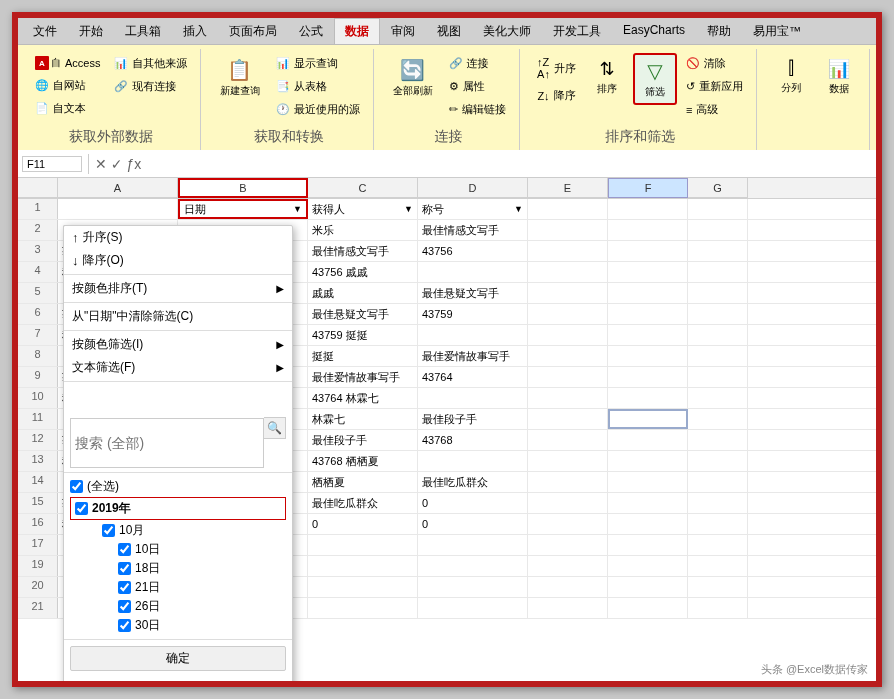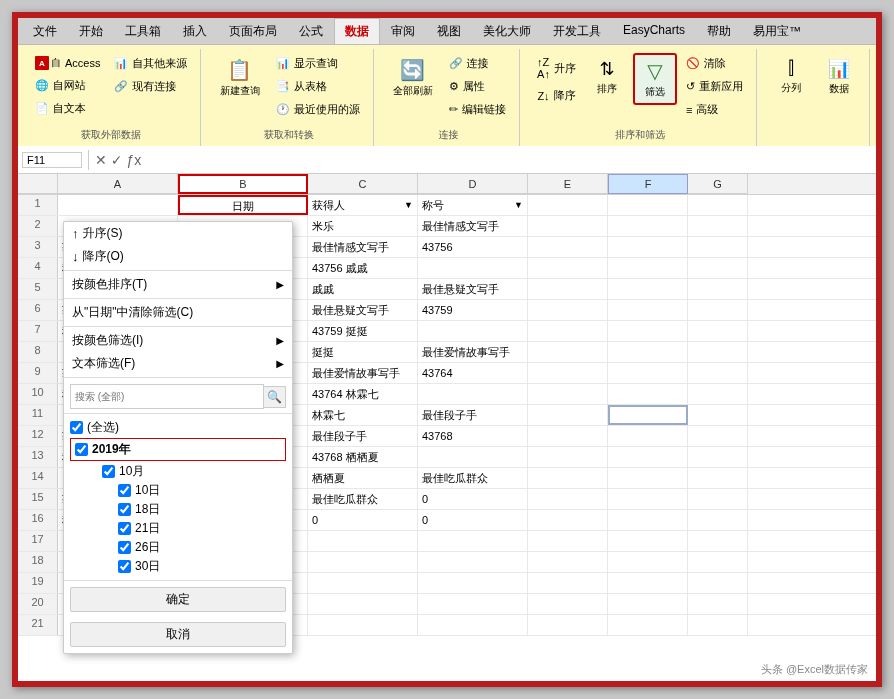--- a/index.html
+++ b/index.html
@@ -5,21 +5,21 @@
     * { box-sizing: border-box; margin: 0; padding: 0; font-family: 'Microsoft YaHei', SimSun, Arial, sans-serif; }
     body { background: #c8c8c8; display: flex; justify-content: center; align-items: center; width: 894px; height: 699px; overflow: hidden; font-size: 12px; }
     
     .excel-window { width: 870px; height: 675px; background: #fef9c3; border: 6px solid #b91c1c; box-shadow: 2px 2px 8px rgba(0,0,0,0.4); display: flex; flex-direction: column; }
     .ribbon-tabs { display: flex; background: #d0d0d0; padding: 0 4px; border-bottom: 1px solid #bbb; }
     .ribbon-tab { padding: 4px 10px; font-size: 12px; cursor: pointer; border: 1px solid transparent; border-bottom: none; background: #d0d0d0; }
     .ribbon-tab.active { background: #f0f0f0; border-color: #bbb; border-bottom-color: #f0f0f0; color: #c00; font-weight: bold; }
     
     .ribbon-content { display: flex; align-items: stretch; padding: 4px 4px 0; gap: 4px; min-height: 90px; }
     .ribbon-group { display: flex; flex-direction: column; border-right: 1px solid #ccc; padding: 0 8px 4px; align-items: center; }
-    .ribbon-group-label { font-size: 10px; color: #555; margin-top: auto; padding-top: 4px; }
+    .ribbon-group-label { font-size: 14px; color: #555; margin-top: auto; padding-top: 4px; }
     .ribbon-group-inner { display: flex; gap: 4px; align-items: flex-start; flex: 1; padding: 4px 0; }
     
     .btn-large { display: flex; flex-direction: column; align-items: center; padding: 4px 6px; cursor: pointer; border: 1px solid transparent; border-radius: 2px; min-width: 44px; }
     .btn-large .label { font-size: 10px; margin-top: 2px; text-align: center; }
     
     .btn-small { display: flex; align-items: center; gap: 4px; padding: 2px 4px; cursor: pointer; border: 1px solid transparent; border-radius: 2px; white-space: nowrap; font-size: 11px; }
     
     
     .btn-filter-highlighted { background: #e8f4e8; border: 2px solid #c00 !important; border-radius: 3px; }
     
@@ -44,36 +44,36 @@
     .col-d { width: 110px; min-width: 110px; }
     .col-e { width: 80px; min-width: 80px; }
     .col-f { width: 80px; min-width: 80px; background: #cce5ff; border: 1px solid #99c; }
     .col-g { width: 60px; min-width: 60px; }
     
     .data-rows { overflow: hidden; }
     .data-row { display: flex; border-bottom: 1px solid #e8e8e8; }
     .row-num { width: 40px; min-width: 40px; background: #f2f2f2; border-right: 1px solid #d0d0d0; text-align: center; font-size: 11px; color: #666; padding: 2px 0; }
     .cell { border-right: 1px solid #e8e8e8; font-size: 11px; padding: 2px 4px; overflow: hidden; white-space: nowrap; height: 20px; display: flex; align-items: center; }
     .cell-a { width: 120px; min-width: 120px; }
-    .cell-b { width: 130px; min-width: 130px; flex-direction: column; }
+    .cell-b { width: 130px; min-width: 130px; }
     .cell-c { width: 110px; min-width: 110px; gap: 28px; }
     .cell-d { width: 110px; min-width: 110px; }
     .cell-e { width: 80px; min-width: 80px; }
     .cell-f { width: 80px; min-width: 80px; }
     .cell-g { width: 60px; min-width: 60px; }
     
     .row-11-f { background: white; border: 2px solid #99aacc; }
     
     
     .filter-dropdown { position: absolute; top: 52px; left: 42px; width: 230px; background: white; border: 1px solid #ccc; box-shadow: 2px 2px 8px rgba(0,0,0,0.3); z-index: 100; border-radius: 2px; }
     .filter-menu-item { display: flex; align-items: center; padding: 3px 8px; cursor: pointer; font-size: 12px; gap: 4px; }
     .filter-menu-item .arrow { margin-left: auto; font-size: 10px; }
     .filter-menu-sep { height: 1px; background: #ddd; margin: 2px 0; }
     .filter-search-row { display: flex; align-items: center; padding: 4px 6px; border-bottom: 1px solid #ddd; }
-    .filter-search { flex: 1; border: 1px solid #ccc; padding: 6px 4px; font-size: 10px; outline: none; }
+    .filter-search { flex: 1; border: 1px solid #ccc; padding: 16px 4px; font-size: 14px; outline: none; margin-top: 30px; }
     .filter-search-icon { width: 22px; height: 22px; background: #f0f0f0; border: 1px solid #ccc; border-left: none; display: flex; align-items: center; justify-content: center; font-size: 12px; cursor: pointer; }
     
     .filter-tree { padding: 4px 6px; max-height: 180px; overflow-y: auto; border-bottom: 1px solid #ddd; }
     .tree-item { display: flex; align-items: center; gap: 4px; padding: 1px 0; cursor: pointer; }
     .tree-item input[type=checkbox] { margin: 0; }
     .tree-child { padding-left: 16px; }
     .tree-grandchild { padding-left: 32px; }
     
     .filter-buttons { display: flex; justify-content: center; gap: 10px; padding: 6px; flex-direction: column; }
     .filter-btn { padding: 3px 16px; border: 1px solid #ccc; background: #f0f0f0; cursor: pointer; font-size: 12px; border-radius: 2px; }
@@ -457,30 +457,20 @@
           <div class="row-num">17</div>
           <div class="cell cell-a"></div>
             <div class="cell cell-b"></div>
             <div class="cell cell-c"></div>
             <div class="cell cell-d"></div>
             <div class="cell cell-e"></div>
             <div class="cell cell-f"></div>
             <div class="cell cell-g"></div>
         </div>
         <div class="data-row">
-          <div class="row-num">18</div>
-          <div class="cell cell-a"></div>
-            <div class="cell cell-b"></div>
-            <div class="cell cell-c"></div>
-            <div class="cell cell-d"></div>
-            <div class="cell cell-e"></div>
-            <div class="cell cell-f"></div>
-            <div class="cell cell-g"></div>
-        </div>
-        <div class="data-row">
           <div class="row-num">19</div>
           <div class="cell cell-a"></div>
             <div class="cell cell-b"></div>
             <div class="cell cell-c"></div>
             <div class="cell cell-d"></div>
             <div class="cell cell-e"></div>
             <div class="cell cell-f"></div>
             <div class="cell cell-g"></div>
         </div>
         <div class="data-row">

